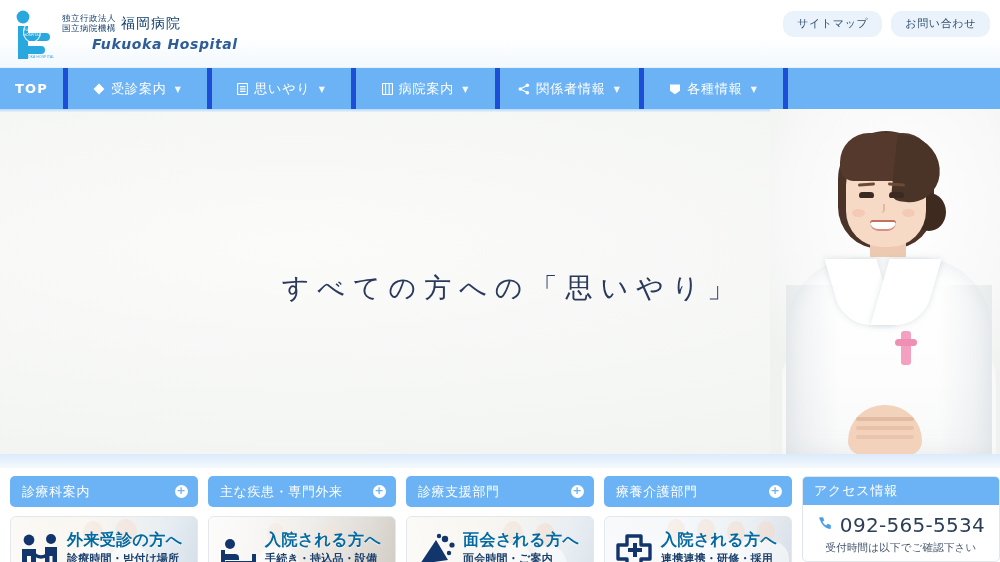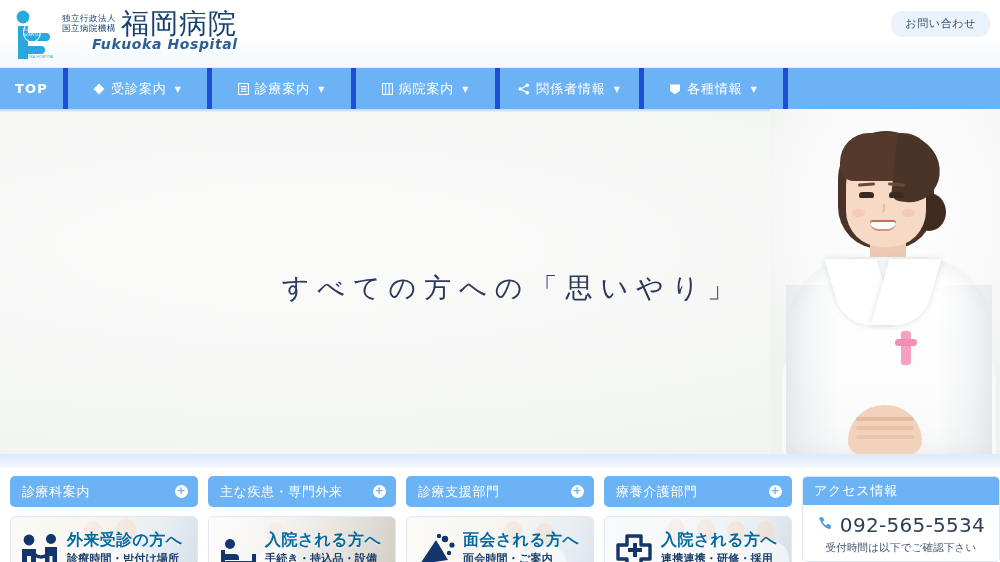--- a/index.html
+++ b/index.html
@@ -56,21 +56,21 @@
     font-size: 8.5px;
     line-height: 10px;
     color: #14406b;
     letter-spacing: .5px;
     margin-right: 5px;
     margin-bottom: 2px;
     font-family: "DejaVu Sans", sans-serif;
   }
   .logo-kanji-small div { white-space: nowrap; }
   .logo-kanji-big {
-    font-size: 28px;
+    font-size: 14px;
     line-height: 23px;
     color: #13406c;
     letter-spacing: 1px;
     font-weight: 500;
     font-family: "DejaVu Sans", sans-serif;
   }
   .logo-romaji {
     font-size: 14px;
     line-height: 17px;
     color: #2f5d96;
@@ -508,20 +508,21 @@
           <div>独立行政法人</div>
           <div>国立病院機構</div>
         </div>
         <div class="logo-kanji-big">福岡病院</div>
       </div>
       <div class="logo-romaji">Fukuoka Hospital</div>
     </div>
   </div>
 
   <div class="header-utils">
+    <div class="util-btn">サイトマップ</div>
     <div class="util-btn">お問い合わせ</div>
   </div>
 </div>
 
 <div class="nav">
 
   <div class="nav-item top">
     <span>TOP</span>
   </div>
 
@@ -537,21 +538,21 @@
 
   <div class="nav-item wide">
     <span class="nav-icon">
       <svg width="11" height="12" viewBox="0 0 11 12">
         <rect x="0.5" y="0.5" width="10" height="11" rx="1" fill="none" stroke="#ffffff" stroke-width="1.2"></rect>
         <rect x="3" y="3" width="5.5" height="1.2" fill="#ffffff"></rect>
         <rect x="3" y="5.4" width="5.5" height="1.2" fill="#ffffff"></rect>
         <rect x="3" y="7.8" width="5.5" height="1.2" fill="#ffffff"></rect>
       </svg>
     </span>
-    <span>診療案内</span>
+    <span>思いやり</span>
     <span class="nav-caret">▼</span>
   </div>
 
   <div class="nav-item wide">
     <span class="nav-icon">
       <svg width="11" height="12" viewBox="0 0 11 12">
         <rect x="0.5" y="0.5" width="10" height="11" rx="0.8" fill="none" stroke="#ffffff" stroke-width="1.2"></rect>
         <rect x="3" y="0.5" width="1.1" height="11" fill="#ffffff"></rect>
         <rect x="6.6" y="0.5" width="1.1" height="11" fill="#ffffff"></rect>
       </svg>

